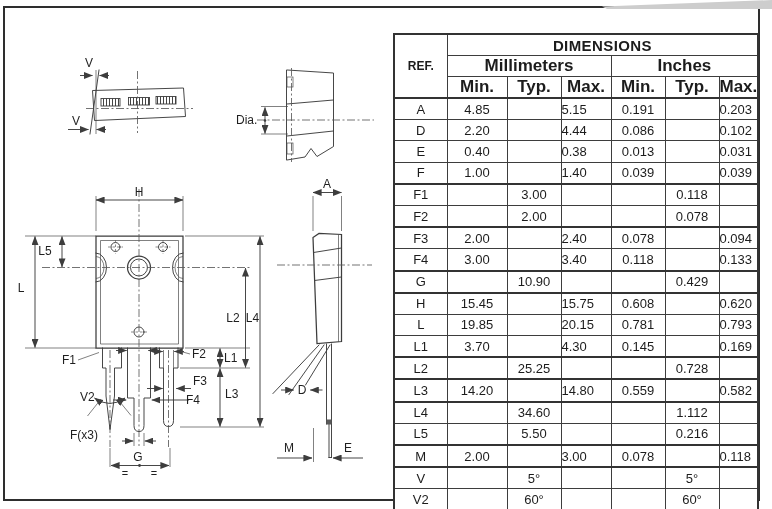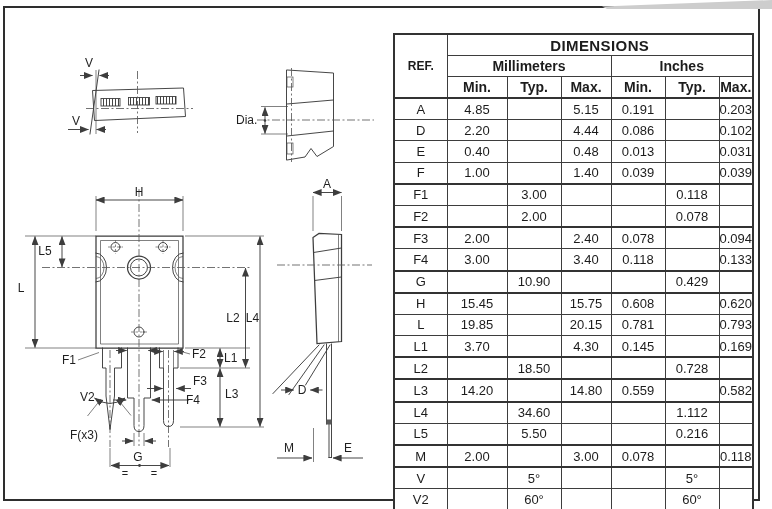--- a/index.html
+++ b/index.html
@@ -19,28 +19,28 @@
   .cl {stroke:#5a5a5a;stroke-width:0.85;fill:none;stroke-dasharray:8 2.5 2 2.5}
   .cx {stroke:#5a5a5a;stroke-width:0.7;fill:none;stroke-dasharray:2.5 2}
   .dm {stroke:#3d3d3d;stroke-width:0.95;fill:none}
   .pad{fill:url(#hatch);stroke:#3d3d3d;stroke-width:0.9}
 
   table.dims{
     position:absolute;left:393px;top:33px;border-collapse:collapse;table-layout:fixed;
     font-size:13px;color:#1c1c1c;border:2px solid #333;background:#fff;
   }
   table.dims th,table.dims td{border:1px solid #3d3d3d;white-space:nowrap;overflow:hidden;padding:0}
-  table.dims thead th{font-weight:bold;text-align:center;height:20px;font-size:14px}
+  table.dims thead th{font-weight:bold;text-align:center;height:20px;font-size:17px}
   table.dims th.title{font-size:15px;letter-spacing:0.4px}
   table.dims th.refh{font-size:12px}
   table.dims tbody td{height:20.2px}
   td.c0{text-align:center}
   td.cmin{text-align:center;padding-left:7px}
   td.ctyp{text-align:center}
-  td.cmax{text-align:center;padding-right:4px}
+  td.cmax{text-align:left;padding-right:4px}
   table.dims tbody tr.gs td{border-top-width:2px;border-top-color:#333}
 </style>
 </head>
 <body>
 
 <div class="frame"></div>
 <div class="wedge"></div>
 
 <svg class="draw" width="410" height="509" viewBox="0 0 410 509">
   <defs>
@@ -233,21 +233,21 @@
     <td class="ctyp"></td>
     <td class="cmax">4.44</td>
     <td class="cmin">0.086</td>
     <td class="ctyp"></td>
     <td class="cmax">0.102</td>
   </tr>
       <tr>
     <td class="c0">E</td>
     <td class="cmin">0.40</td>
     <td class="ctyp"></td>
-    <td class="cmax">0.48</td>
+    <td class="cmax">0.38</td>
     <td class="cmin">0.013</td>
     <td class="ctyp"></td>
     <td class="cmax">0.031</td>
   </tr>
       <tr>
     <td class="c0">F</td>
     <td class="cmin">1.00</td>
     <td class="ctyp"></td>
     <td class="cmax">1.40</td>
     <td class="cmin">0.039</td>
@@ -322,21 +322,21 @@
     <td class="cmin">3.70</td>
     <td class="ctyp"></td>
     <td class="cmax">4.30</td>
     <td class="cmin">0.145</td>
     <td class="ctyp"></td>
     <td class="cmax">0.169</td>
   </tr>
       <tr class="gs">
     <td class="c0">L2</td>
     <td class="cmin"></td>
-    <td class="ctyp">18.50</td>
+    <td class="ctyp">25.25</td>
     <td class="cmax"></td>
     <td class="cmin"></td>
     <td class="ctyp">0.728</td>
     <td class="cmax"></td>
   </tr>
       <tr class="gs">
     <td class="c0">L3</td>
     <td class="cmin">14.20</td>
     <td class="ctyp"></td>
     <td class="cmax">14.80</td>

